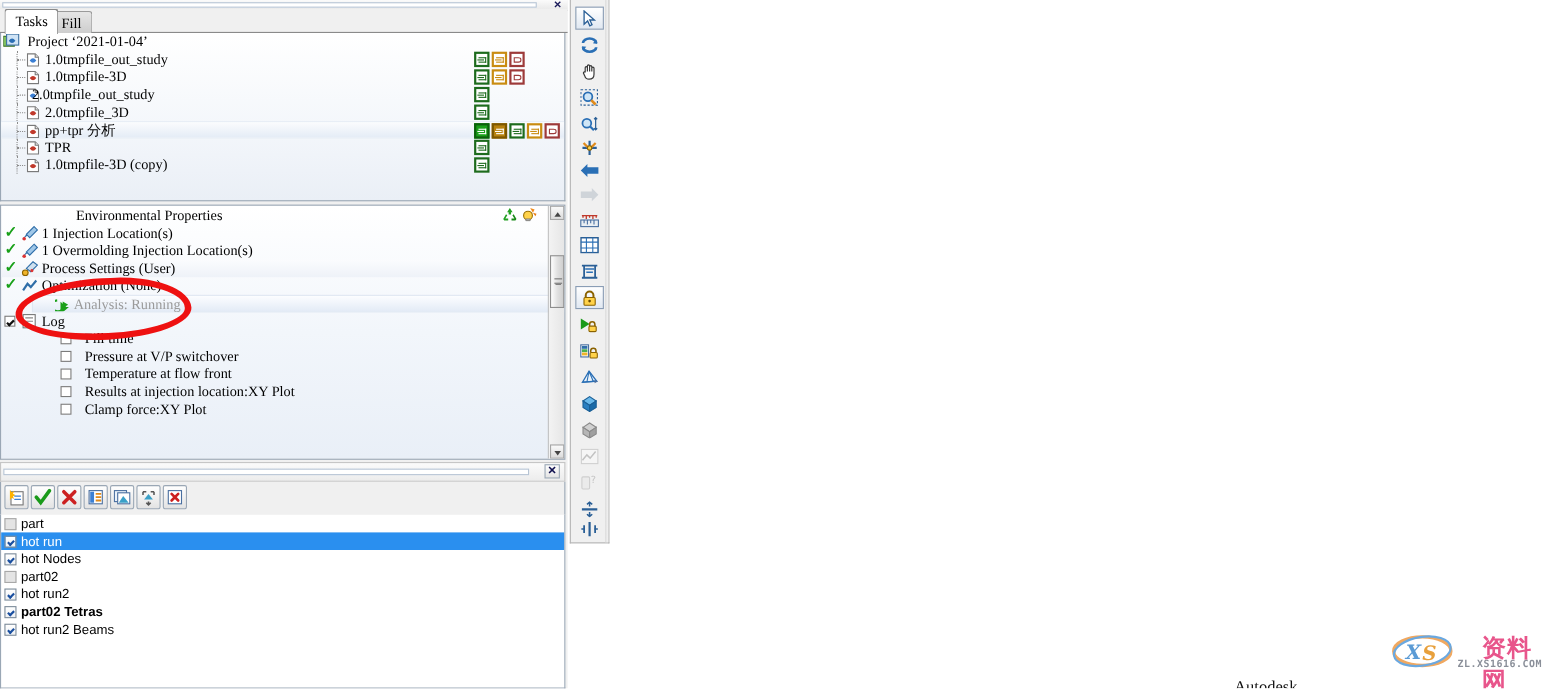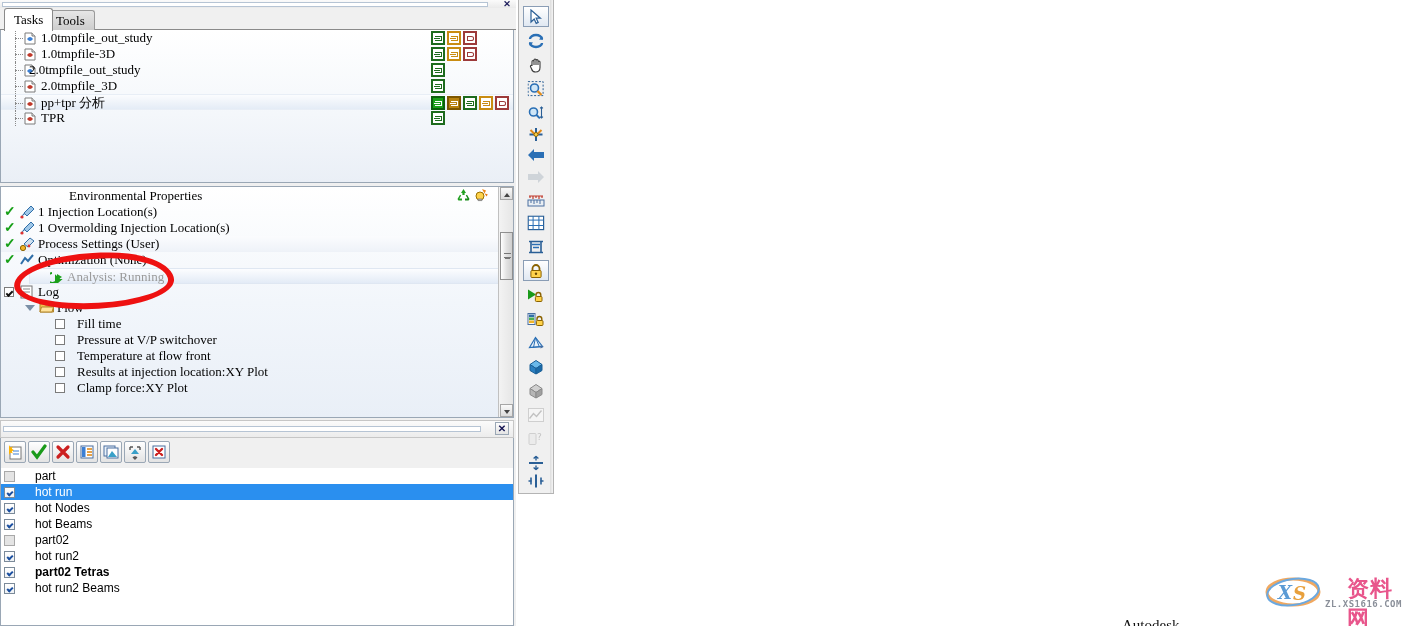--- a/index.html
+++ b/index.html
@@ -215,21 +215,21 @@
 
   
   #layers{
     position:absolute; left:0; top:468px; width:514px; height:158px;
     background:#ffffff; border:1px solid #9aa7b5; border-top:none;
     overflow:hidden;
   }
   .lrow{
     position:relative; height:16px; line-height:16px;
     font-family:"Liberation Sans", sans-serif; font-size:12px; color:#000;
-    padding-left:34px; white-space:nowrap; cursor:default;
+    padding-left:18px; white-space:nowrap; cursor:default;
   }
   .lrow.sel{ background:#2a8fef; color:#ffffff; }
   .lrow.bold{ font-weight:bold; }
   .lcb{
     position:absolute; left:3px; top:3px; width:11px; height:11px;
     border:1px solid #7b8a99; background:linear-gradient(#ffffff,#eef1f4);
   }
   .lcb.on::after{
     content:""; position:absolute; left:2px; top:3px; width:4px; height:2px;
     border-left:2px solid #1a4fa0; border-bottom:2px solid #1a4fa0;
@@ -293,25 +293,33 @@
 
   <div id="left-dock">
 
     <div class="topstrip">
       <div class="trough"></div>
       <div class="xbtn">✕</div>
     </div>
 
     <div id="tabbar">
       <div class="tab active" style="left:4px">Tasks</div>
-      <div class="tab" style="left:46px">Tools</div>
+      <div class="tab" style="left:46px">Fill</div>
     </div>
 
     <div id="project-panel">
       <div id="proj-rows">
+          <div class="proj-row" style="top:0">
+            <span style="position:absolute;left:2px;top:1px"><svg width="16" height="14" viewBox="0 0 16 14">
+                <rect x="0" y="2" width="10" height="9" fill="#7fbf5f" stroke="#3c7026"></rect>
+                <rect x="3" y="0" width="11" height="10" fill="#cfe3f5" stroke="#3b6fa0"></rect>
+                <path d="M5 6 q3 -4 6 0 q-3 4 -6 0 z" fill="#2b6fb5"></path>
+              </svg></span>
+            <span class="proj-label" style="left:24px">Project ‘2021-01-04’</span>
+          </div>
           <div class="proj-row">
             <span class="tree-guide"></span>
             <span class="tree-elbow"></span>
             <span class="docicon"><svg width="12" height="13" viewBox="0 0 12 13">
                 <path d="M1 1 h7 l3 3 v8 h-10 z" fill="#ffffff" stroke="#7a7a7a" stroke-width="1"></path>
                 <path d="M8 1 v3 h3" fill="#e4e4e4" stroke="#7a7a7a" stroke-width="1"></path>
                 <path d="M3 7 q3 -4 6 0 q-3 4 -6 0 z" fill="#3b7fd4"></path>
               </svg></span>
             <span class="proj-label" style="left:40px">1.0tmpfile_out_study</span>
             <span class="badges" style="left:430px"><span class="badge "><i></i><u></u></span><span class="badge amber"><i></i><u></u></span><span class="badge dred"><i></i><u></u></span></span>
@@ -362,20 +370,31 @@
           </div>
           <div class="proj-row">
             <span class="tree-guide"></span>
             <span class="tree-elbow"></span>
             <span class="docicon"><svg width="12" height="13" viewBox="0 0 12 13">
                 <path d="M1 1 h7 l3 3 v8 h-10 z" fill="#ffffff" stroke="#7a7a7a" stroke-width="1"></path>
                 <path d="M8 1 v3 h3" fill="#e4e4e4" stroke="#7a7a7a" stroke-width="1"></path>
                 <path d="M3 7 q3 -4 6 0 q-3 4 -6 0 z" fill="#c0392b"></path>
               </svg></span>
             <span class="proj-label" style="left:40px">TPR</span>
+            <span class="badges" style="left:430px"><span class="badge "><i></i><u></u></span></span>
+          </div>
+          <div class="proj-row">
+            <span class="tree-guide"></span>
+            <span class="tree-elbow"></span>
+            <span class="docicon"><svg width="12" height="13" viewBox="0 0 12 13">
+                <path d="M1 1 h7 l3 3 v8 h-10 z" fill="#ffffff" stroke="#7a7a7a" stroke-width="1"></path>
+                <path d="M8 1 v3 h3" fill="#e4e4e4" stroke="#7a7a7a" stroke-width="1"></path>
+                <path d="M3 7 q3 -4 6 0 q-3 4 -6 0 z" fill="#c0392b"></path>
+              </svg></span>
+            <span class="proj-label" style="left:40px">1.0tmpfile-3D (copy)</span>
             <span class="badges" style="left:430px"><span class="badge "><i></i><u></u></span></span>
           </div>
         </div>
     </div>
 
     <div id="study-panel">
       <div class="study-head">
         <span>Environmental Properties</span>
         <span style="position:absolute;right:42px;top:1px;width:15px;height:14px">
           <svg width="15" height="14" viewBox="0 0 15 14">
@@ -439,28 +458,20 @@
             <span class="cb checked" style="left:3px;top:3px"></span>
             <span style="position:absolute;left:18px;top:1px"><svg width="16" height="14" viewBox="0 0 16 14">
                 <rect x="2" y="1" width="11" height="12" fill="#fff" stroke="#777"></rect>
                 <line x1="4" y1="4" x2="11" y2="4" stroke="#888"></line>
                 <line x1="4" y1="7" x2="11" y2="7" stroke="#888"></line>
                 <line x1="4" y1="10" x2="9" y2="10" stroke="#888"></line>
               </svg></span>
             <span class="st-label" style="left:37px">Log</span>
           </div>
           <div class="study-row">
-            <span style="position:absolute;left:24px;top:5px;width:0;height:0;border-left:5px solid transparent;border-right:5px solid transparent;border-top:6px solid #7a8fa6"></span>
-            <span style="position:absolute;left:38px;top:2px"><svg width="16" height="12" viewBox="0 0 16 12">
-                <path d="M1 2 h5 l1.5 2 h7 v6 h-13.5 z" fill="#f3c14e" stroke="#b2852a"></path>
-                <path d="M2.5 5 h12 l-1.5 5 h-12 z" fill="#ffe39a" stroke="#b2852a"></path>
-              </svg></span>
-            <span class="st-label" style="left:56px">Flow</span>
-          </div>
-          <div class="study-row">
             <span class="cb" style="left:54px;top:3px"></span>
             <span class="st-label" style="left:76px">Fill time</span>
           </div>
           <div class="study-row">
             <span class="cb" style="left:54px;top:3px"></span>
             <span class="st-label" style="left:76px">Pressure at V/P switchover</span>
           </div>
           <div class="study-row">
             <span class="cb" style="left:54px;top:3px"></span>
             <span class="st-label" style="left:76px">Temperature at flow front</span>
@@ -538,21 +549,20 @@
               <rect x="2" y="2" width="12" height="12" fill="#fff" stroke="#4a6fa0"></rect>
               <path d="M5 5 L11 11 M11 5 L5 11" stroke="#cc2020" stroke-width="2.4" stroke-linecap="round"></path>
             </svg></span>
         </div>
       </div>
 
     <div id="layers">
         <div class="lrow"><span class="lcb off"></span><span>part</span></div>
         <div class="lrow sel"><span class="lcb on"></span><span>hot  run</span></div>
         <div class="lrow"><span class="lcb on"></span><span>hot  Nodes</span></div>
-        <div class="lrow"><span class="lcb on"></span><span>hot   Beams</span></div>
         <div class="lrow"><span class="lcb off"></span><span>part02</span></div>
         <div class="lrow"><span class="lcb on"></span><span>hot run2</span></div>
         <div class="lrow bold"><span class="lcb on"></span><span>part02 Tetras</span></div>
         <div class="lrow"><span class="lcb on"></span><span>hot run2  Beams</span></div>
       </div>
   </div>
 
   <div id="vtoolbar">
     <div class="edge"></div>
     <div id="vtool-btns">

